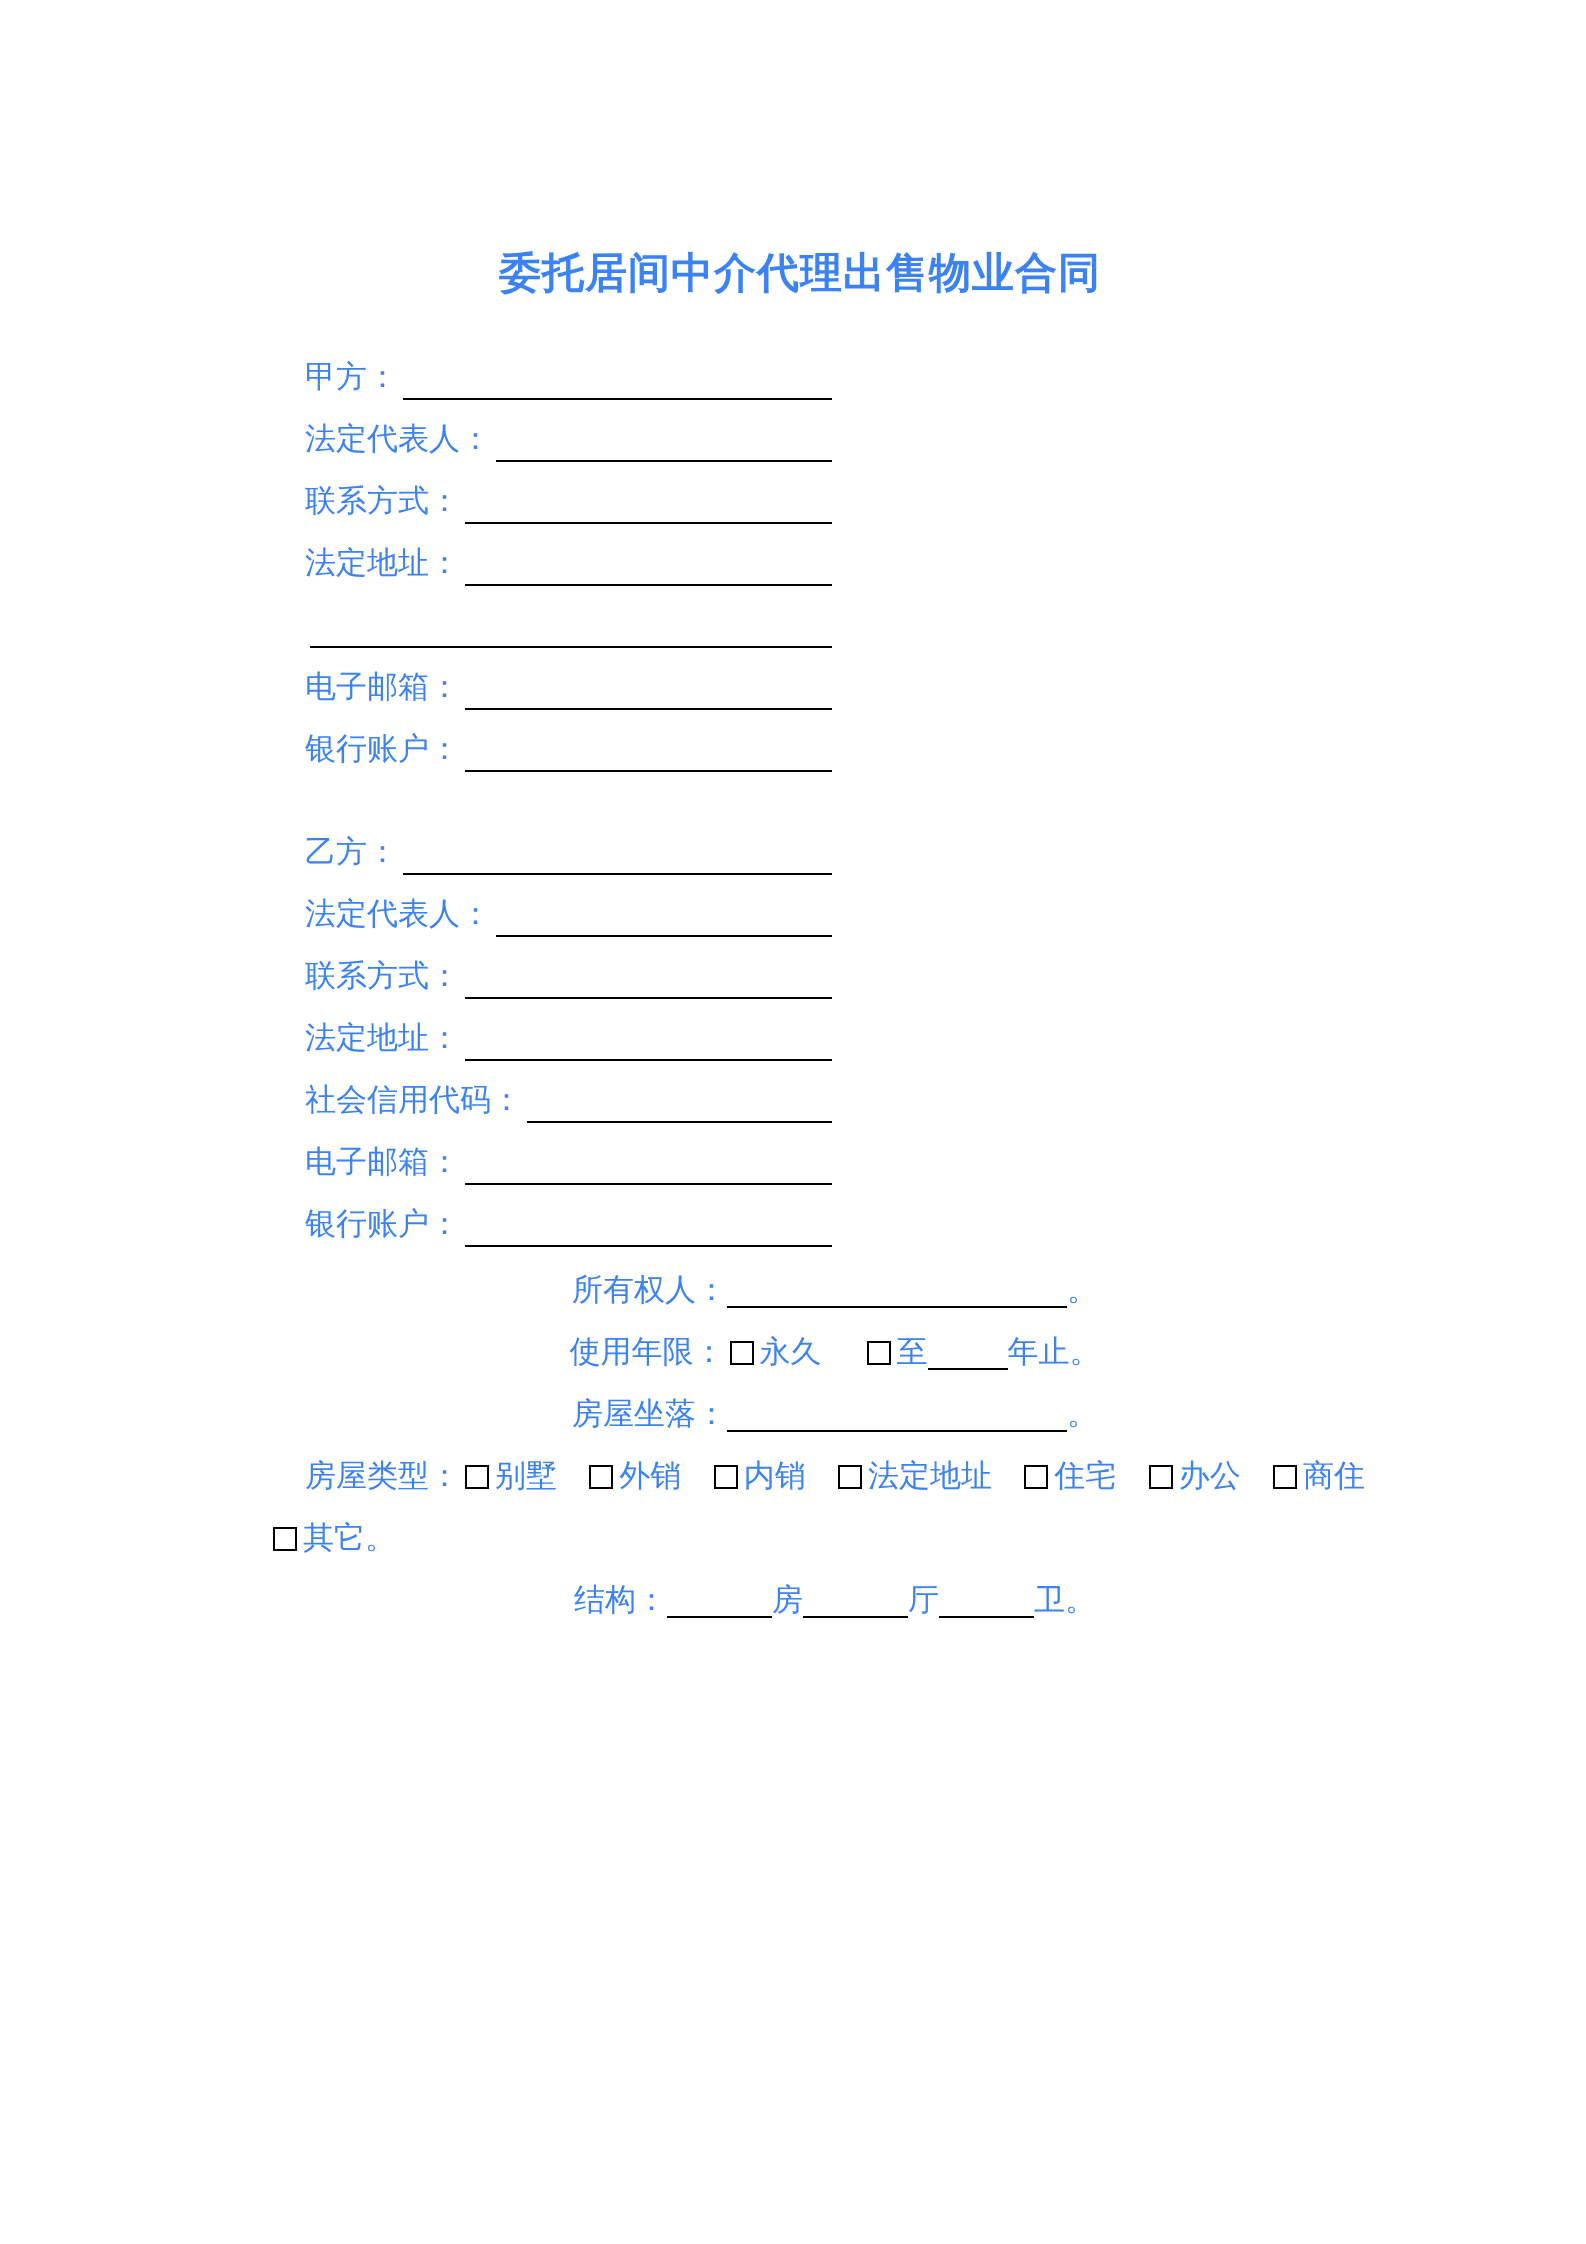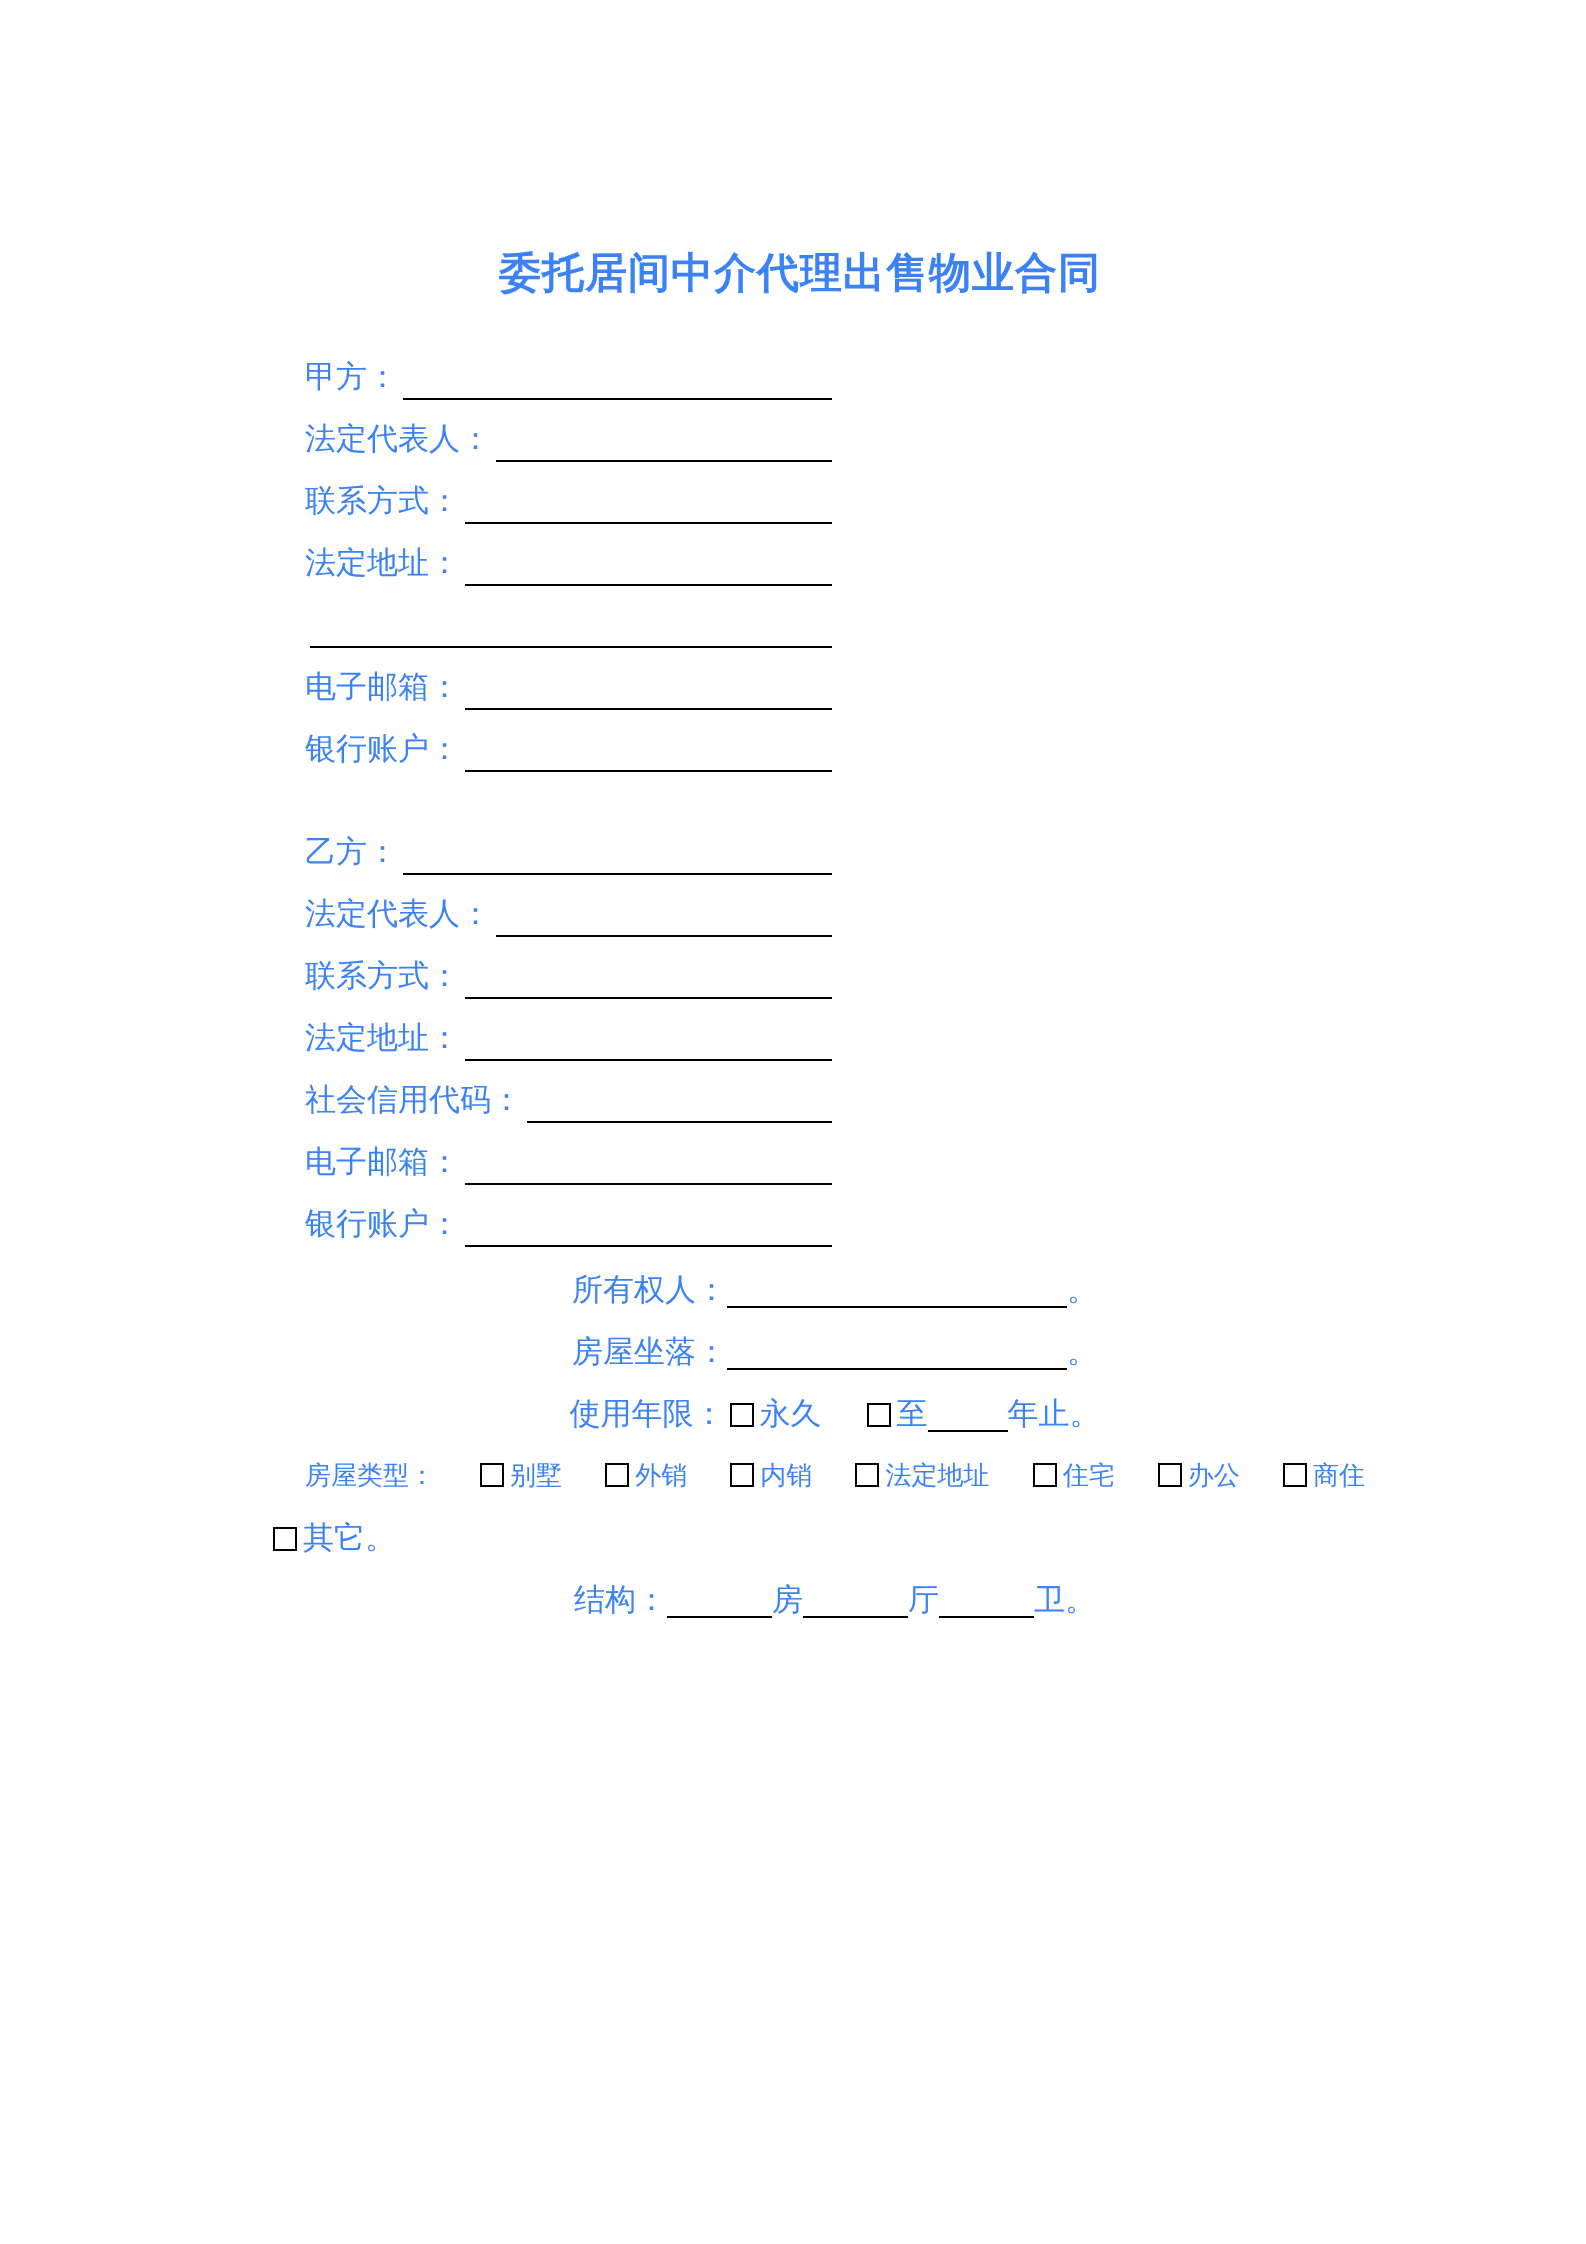--- a/index.html
+++ b/index.html
@@ -63,21 +63,21 @@
 
   .cbox {
     display:inline-block;
     width:24px; height:24px;
     border:2px solid #000;
     vertical-align:-3px;
     margin-right:6px;
   }
 
   
-  .typerow { display:flex; height:62px; font-size:26px;gap:40px; }
+  .typerow { display:flex; height:62px; font-size:31px; }
   .typerow .flabel { flex:none; line-height:62px; white-space:pre; }
   .type-items {
     display:flex;
     width:901px;
     justify-content:space-between;
     margin-left:5px;
   }
   .type-item { line-height:62px; white-space:pre; }
 
   .overflow-row { height:62px; line-height:62px; font-size:31px; padding-left:38px; white-space:pre; }
@@ -153,23 +153,23 @@
         <span class="ffill"></span>
       </div>
     </div>
 
 
 
     <div class="sec-rows">
 
       <div class="srow"><span>所有权人：</span><span class="blank w340"></span><span>。</span></div>
 
+      <div class="srow"><span>使用年限：</span><span class="gap5"></span><span class="cbox"></span><span>永久</span><span class="gap45"></span><span class="cbox"></span><span>至</span><span class="blank w80"></span><span>年止。</span></div>
+
       <div class="srow"><span>房屋坐落：</span><span class="blank w340"></span><span>。</span></div>
-
-      <div class="srow"><span>使用年限：</span><span class="gap5"></span><span class="cbox"></span><span>永久</span><span class="gap45"></span><span class="cbox"></span><span>至</span><span class="blank w80"></span><span>年止。</span></div>
 
       <div class="typerow">
         <span class="flabel">房屋类型：</span>
         <div class="type-items">
           <span class="type-item"><span class="cbox"></span><span>别墅</span></span>
           <span class="type-item"><span class="cbox"></span><span>外销</span></span>
           <span class="type-item"><span class="cbox"></span><span>内销</span></span>
           <span class="type-item"><span class="cbox"></span><span>法定地址</span></span>
           <span class="type-item"><span class="cbox"></span><span>住宅</span></span>
           <span class="type-item"><span class="cbox"></span><span>办公</span></span>

